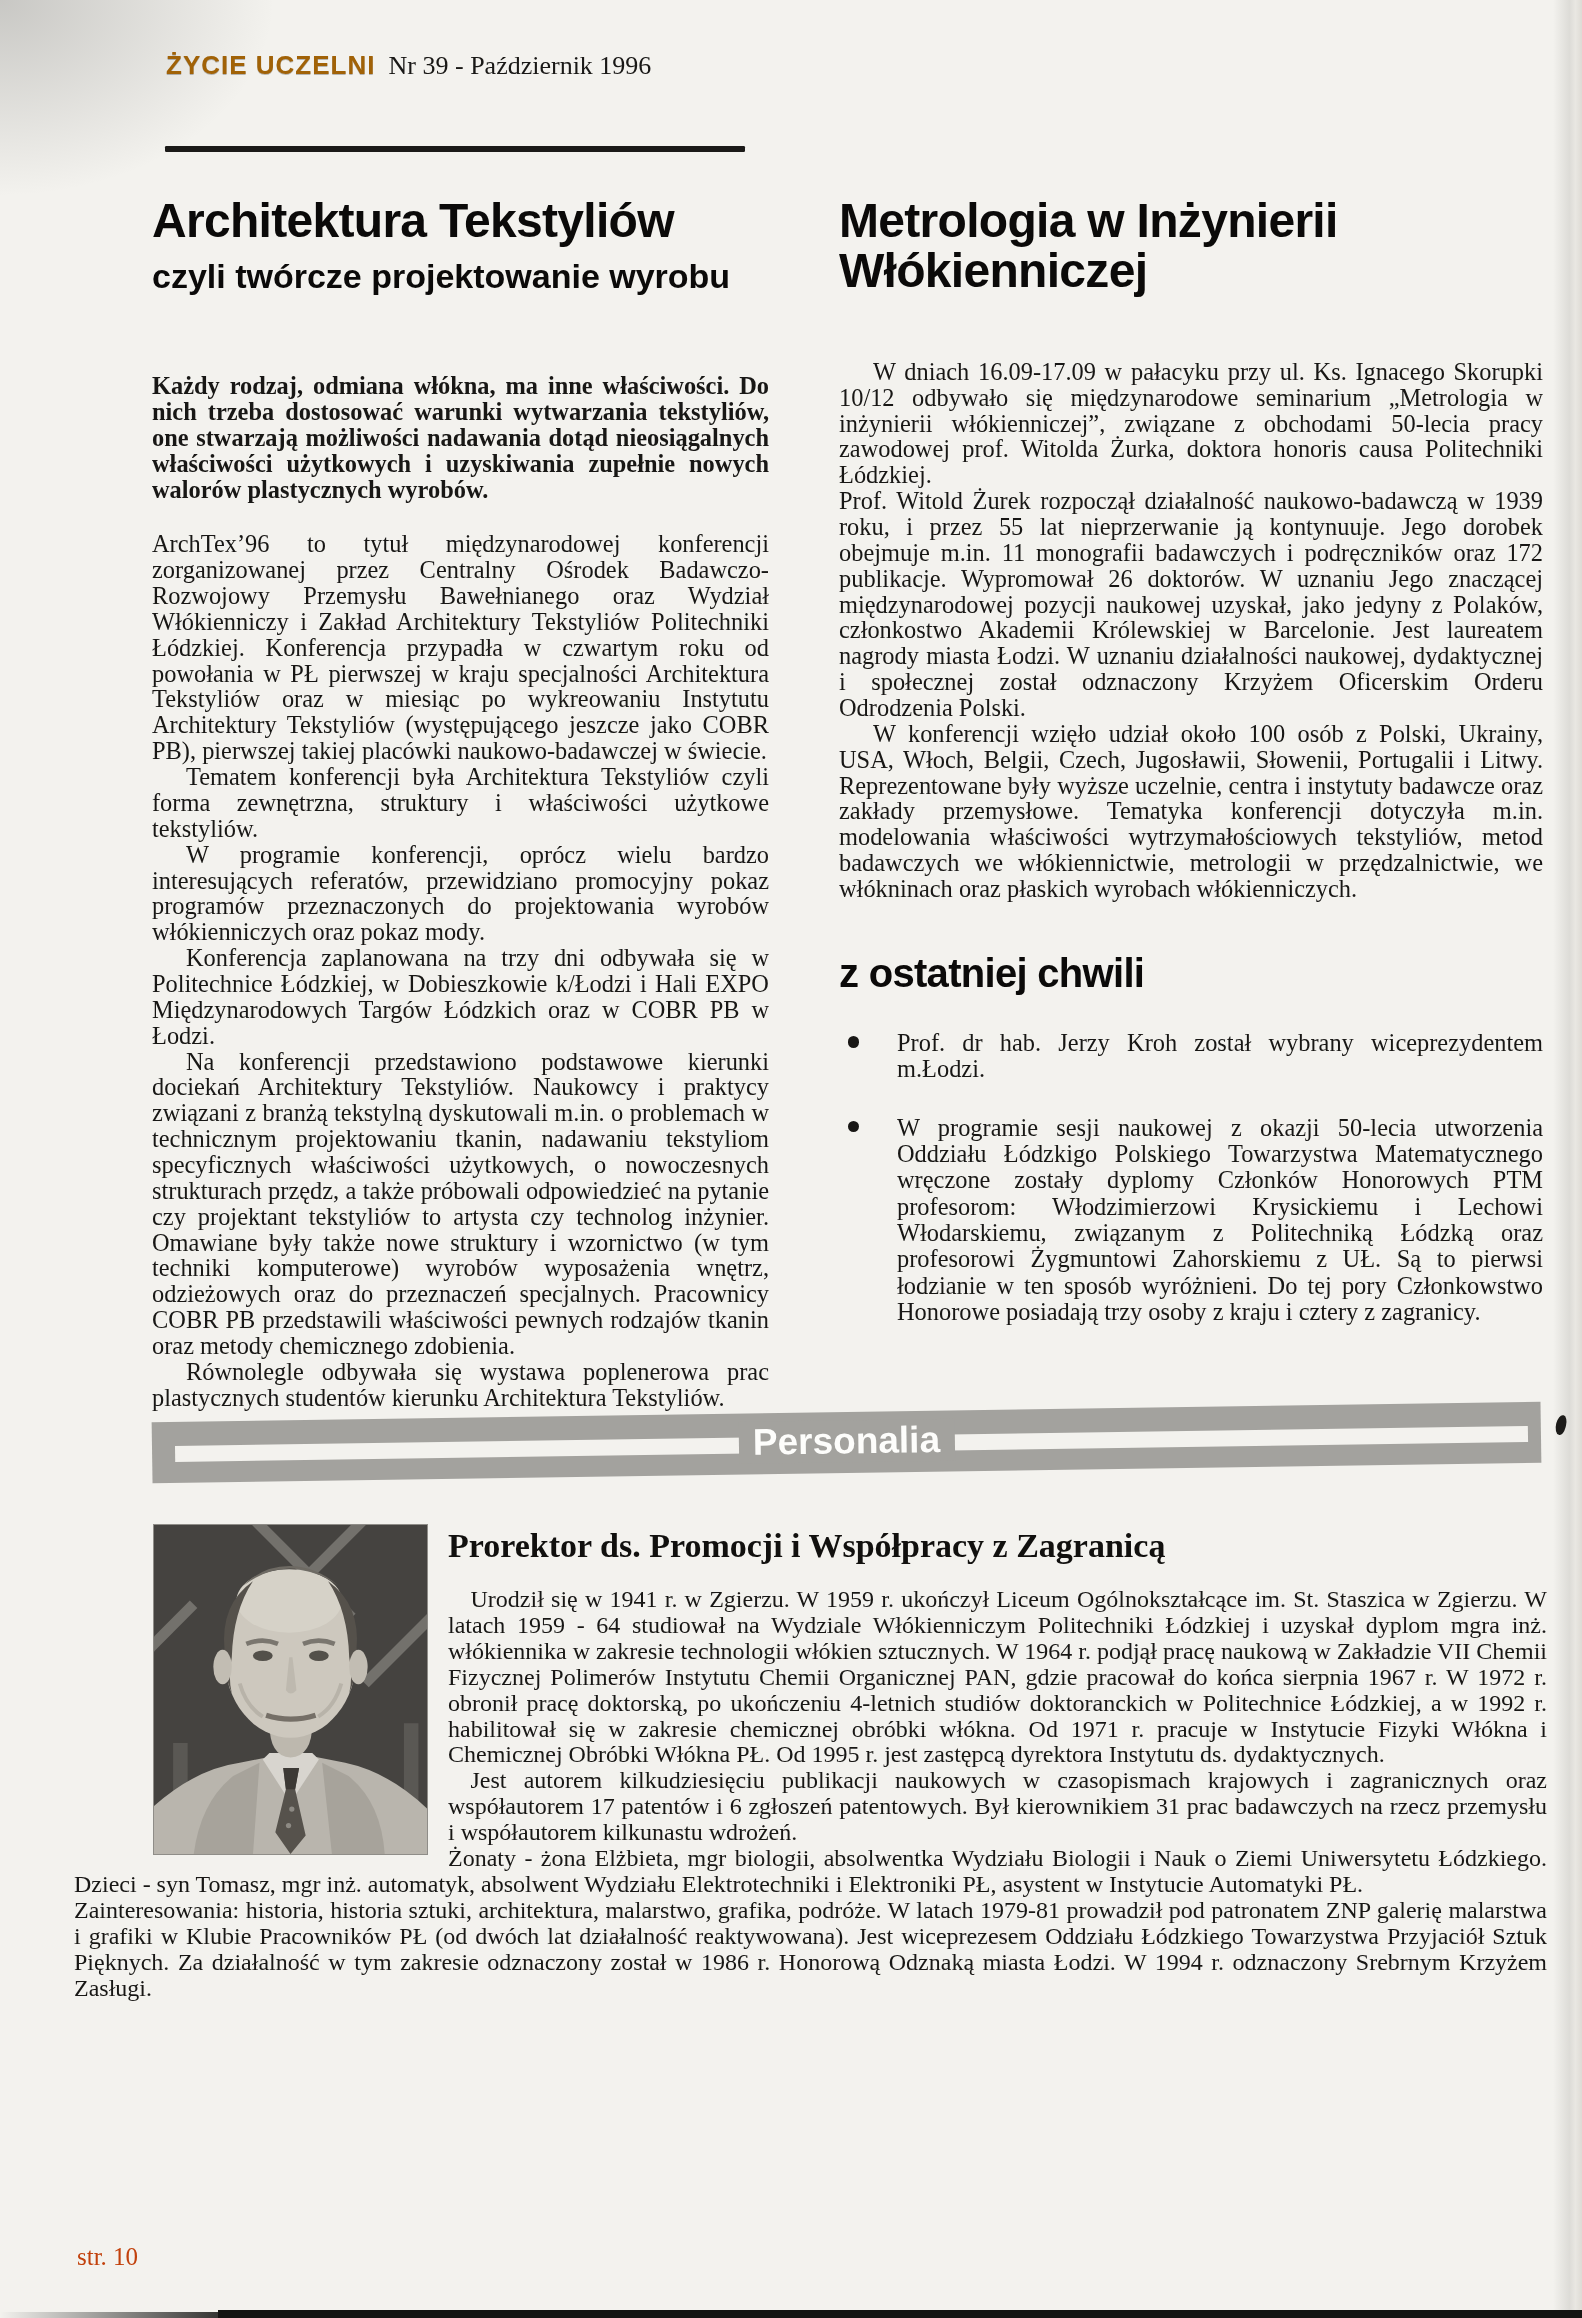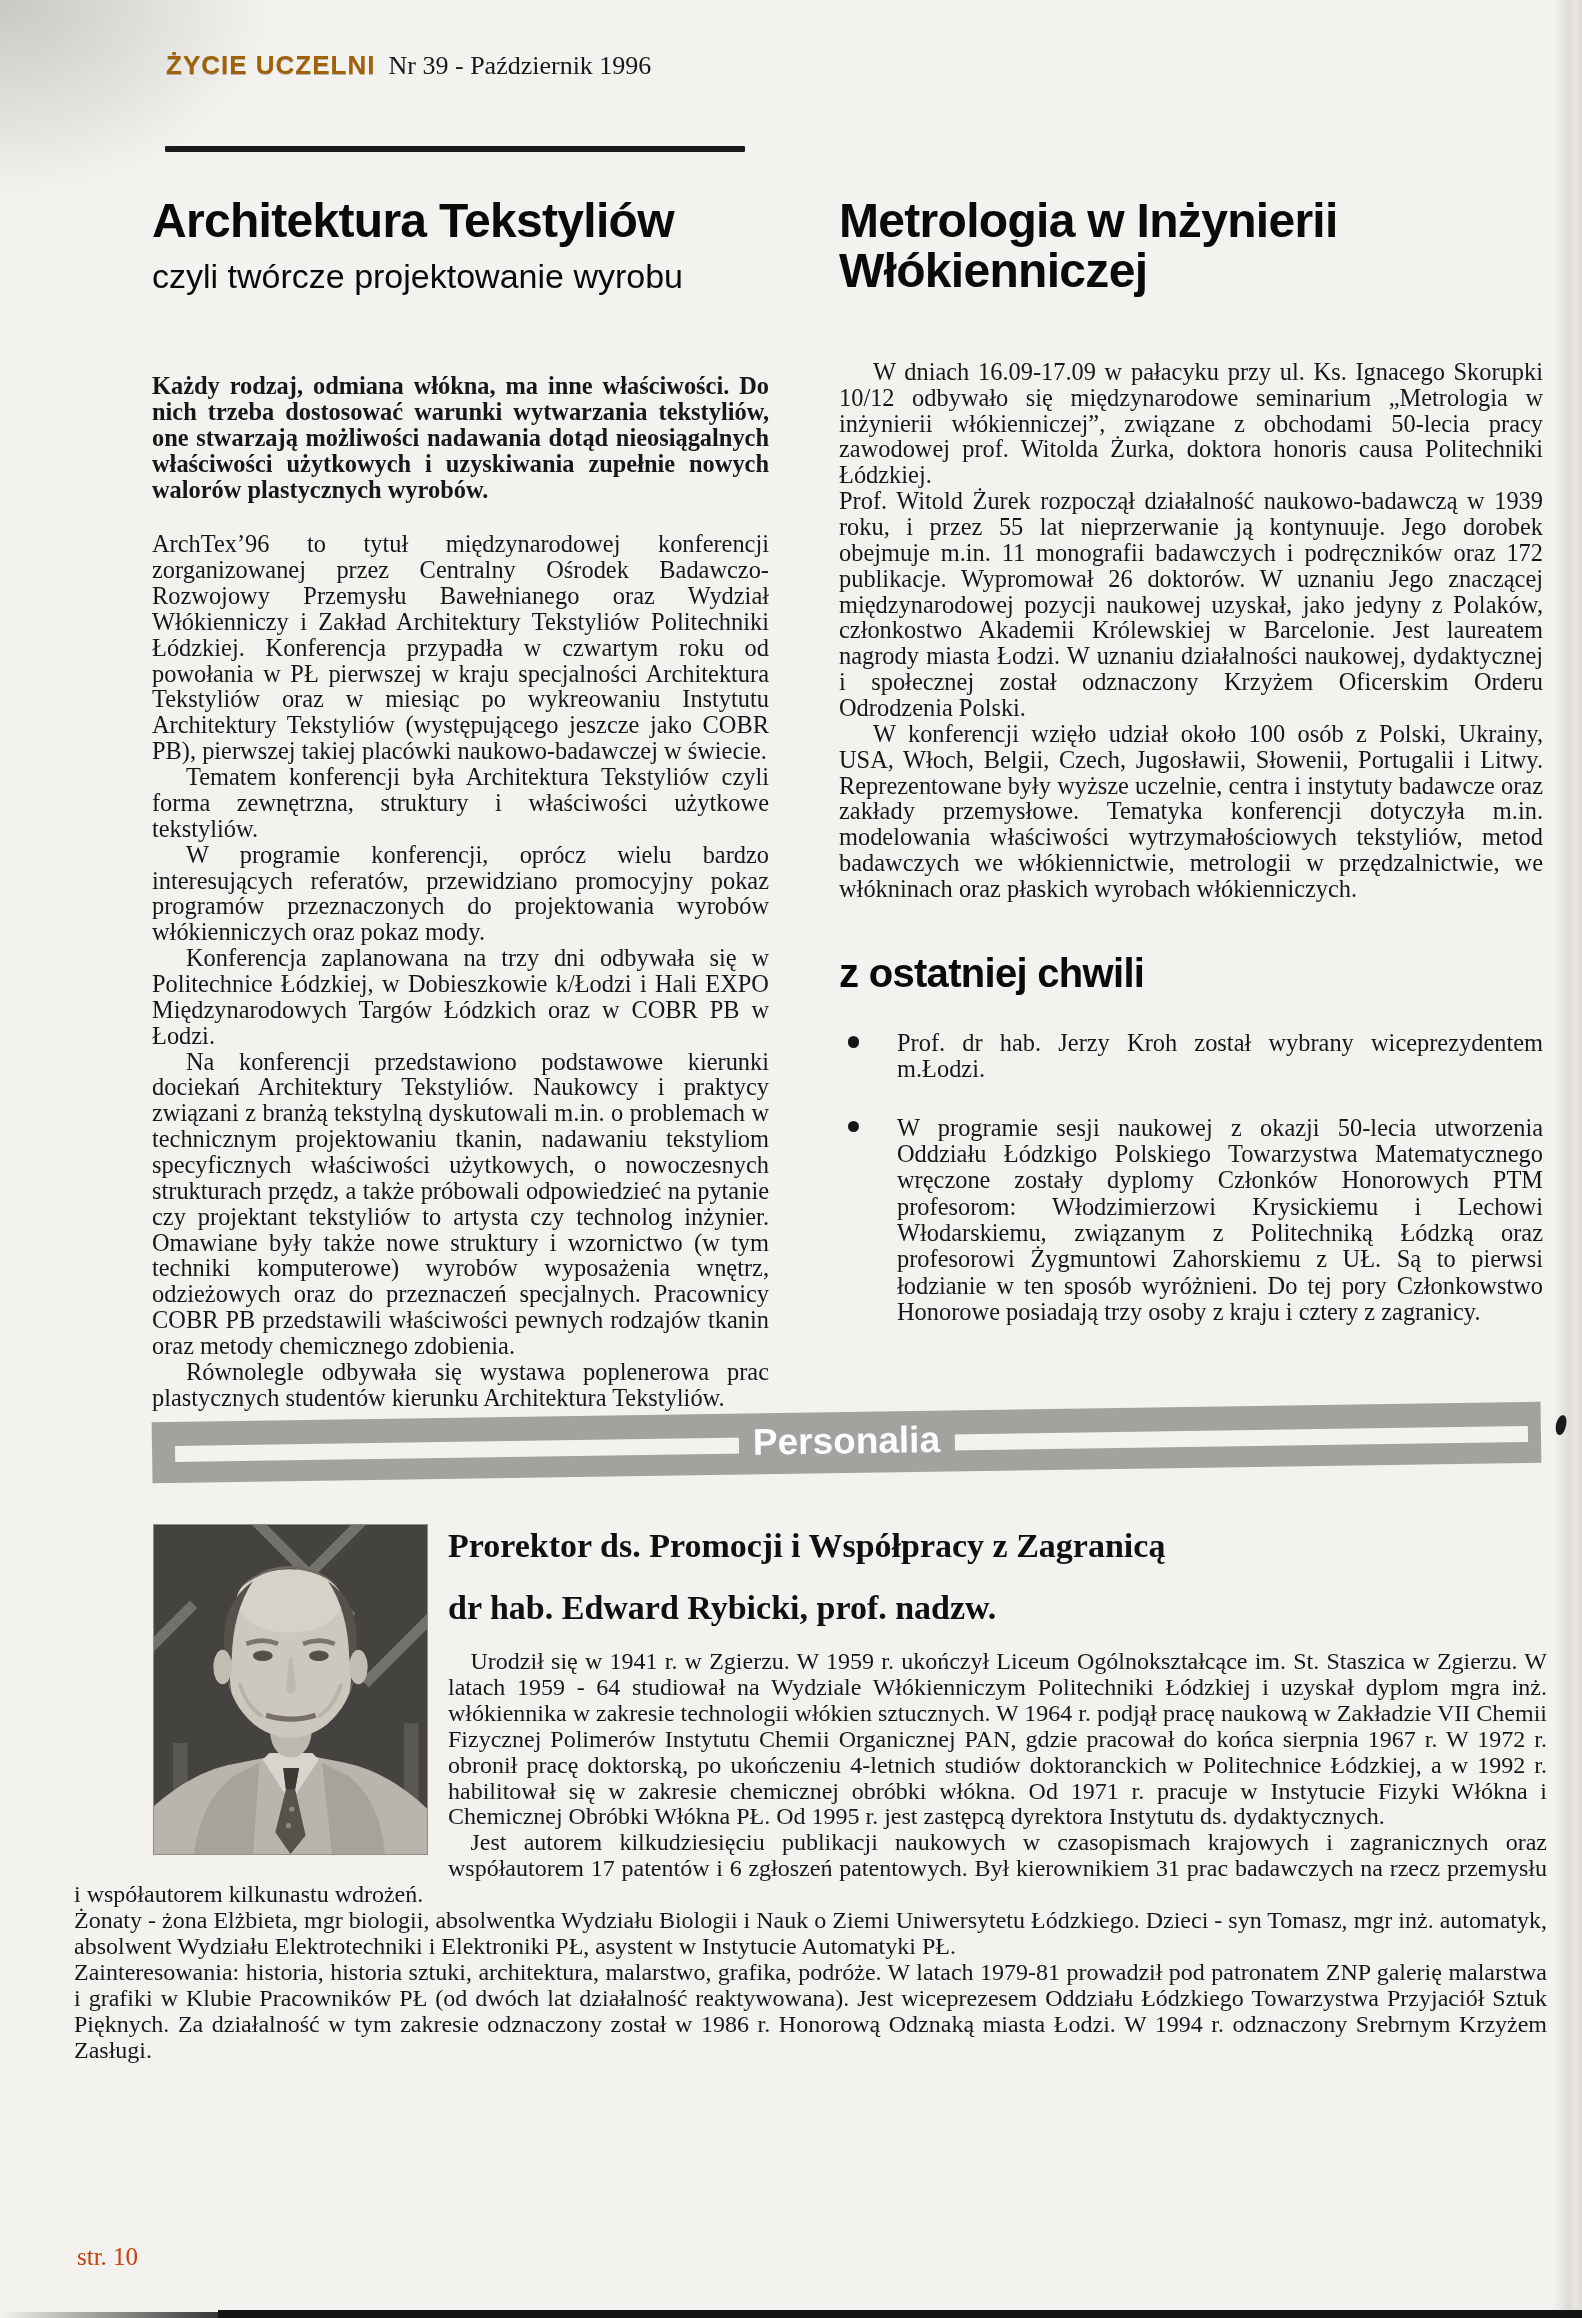--- a/index.html
+++ b/index.html
@@ -25,21 +25,21 @@
     color:#a16207;text-shadow:0 0.7px 0 rgba(0,0,0,.25);}
   .masthead .issue{font-family:"Liberation Serif",serif;color:#191816;margin-left:6.6px;}
   .masthead-rule{position:absolute;left:165px;top:146px;width:580px;height:6px;background:#1b1a18;border-radius:1.3px;}
 
   
   .columns{position:absolute;left:152px;top:196px;width:1391px;display:flex;gap:70px;}
   .col-left{width:617px;}
   .col-right{width:704px;}
   h1.headline{font-family:"Liberation Sans",sans-serif;font-weight:700;
     font-size:48px;line-height:1.04;letter-spacing:-0.7px;color:#0b0a09;margin:0;}
-  h2.subhead{font-family:"Liberation Sans",sans-serif;font-weight:400;
+  h2.subhead{font-family:"Liberation Sans",sans-serif;font-weight:700;
     font-size:34px;line-height:1.05;color:#0b0a09;margin:13.2px 0 0 0;}
   .lead{font-weight:700;font-size:24.4px;line-height:1.07;text-align:justify;margin:78px 0 0 0;}
   .body-par{font-size:24.4px;line-height:1.06;text-align:justify;margin:0;}
   .col-left .body-par.first{margin-top:28px;}
   .col-right .body-par.first{margin-top:63px;}
   .indent{text-indent:34px;}
   h2.flash-head{font-family:"Liberation Sans",sans-serif;font-weight:700;
     font-size:40px;color:#0b0a09;margin:49px 0 0 0;letter-spacing:-0.7px;}
   ul.flash-list{list-style:none;margin:34px 0 0 0;padding:0;}
   ul.flash-list li{position:relative;padding-left:58px;font-size:24.4px;line-height:1.08;
@@ -170,21 +170,20 @@
 
         <path d="M170 288 Q207 300 245 288" stroke="#756f67" stroke-width="8" fill="none"></path>
 
         <path d="M130 240 Q140 275 165 290" stroke="#b8b3a9" stroke-width="6" fill="none"></path>
         <path d="M284 240 Q274 275 249 290" stroke="#b8b3a9" stroke-width="6" fill="none"></path>
       </svg>
     </div>
 
     <div class="bio-title">
       <div class="t1">Prorektor ds. Promocji i Współpracy z Zagranicą</div>
-      <div class="t2">dr hab. Edward Rybicki, prof. nadzw.</div>
     </div>
 
     <p class="ind">Urodził się w 1941 r. w Zgierzu. W 1959 r. ukończył Liceum Ogólnokształcące im. St. Staszica w Zgierzu. W latach 1959 - 64 studiował na Wydziale Włókienniczym Politechniki Łódzkiej i uzyskał dyplom mgra inż. włókiennika w zakresie technologii włókien sztucznych. W 1964 r. podjął pracę naukową w Zakładzie VII Chemii Fizycznej Polimerów Instytutu Chemii Organicznej PAN, gdzie pracował do końca sierpnia 1967 r. W 1972 r. obronił pracę doktorską, po ukończeniu 4-letnich studiów doktoranckich w Politechnice Łódzkiej, a w 1992 r. habilitował się w zakresie chemicznej obróbki włókna. Od 1971 r. pracuje w Instytucie Fizyki Włókna i Chemicznej Obróbki Włókna PŁ. Od 1995 r. jest zastępcą dyrektora Instytutu ds. dydaktycznych.</p>
     <p class="ind">Jest autorem kilkudziesięciu publikacji naukowych w czasopismach krajowych i zagranicznych oraz współautorem 17 patentów i 6 zgłoszeń patentowych. Był kierownikiem 31 prac badawczych na rzecz przemysłu i współautorem kilkunastu wdrożeń.</p>
     <p>Żonaty - żona Elżbieta, mgr biologii, absolwentka Wydziału Biologii i Nauk o Ziemi Uniwersytetu Łódzkiego. Dzieci - syn Tomasz, mgr inż. automatyk, absolwent Wydziału Elektrotechniki i Elektroniki PŁ, asystent w Instytucie Automatyki PŁ.</p>
     <p>Zainteresowania: historia, historia sztuki, architektura, malarstwo, grafika, podróże. W latach 1979-81 prowadził pod patronatem ZNP galerię malarstwa i grafiki w Klubie Pracowników PŁ (od dwóch lat działalność reaktywowana). Jest wiceprezesem Oddziału Łódzkiego Towarzystwa Przyjaciół Sztuk Pięknych. Za działalność w tym zakresie odznaczony został w 1986 r. Honorową Odznaką miasta Łodzi. W 1994 r. odznaczony Srebrnym Krzyżem Zasługi.</p>
   </div>
 
   <div class="page-footer">str. 10</div>
 

